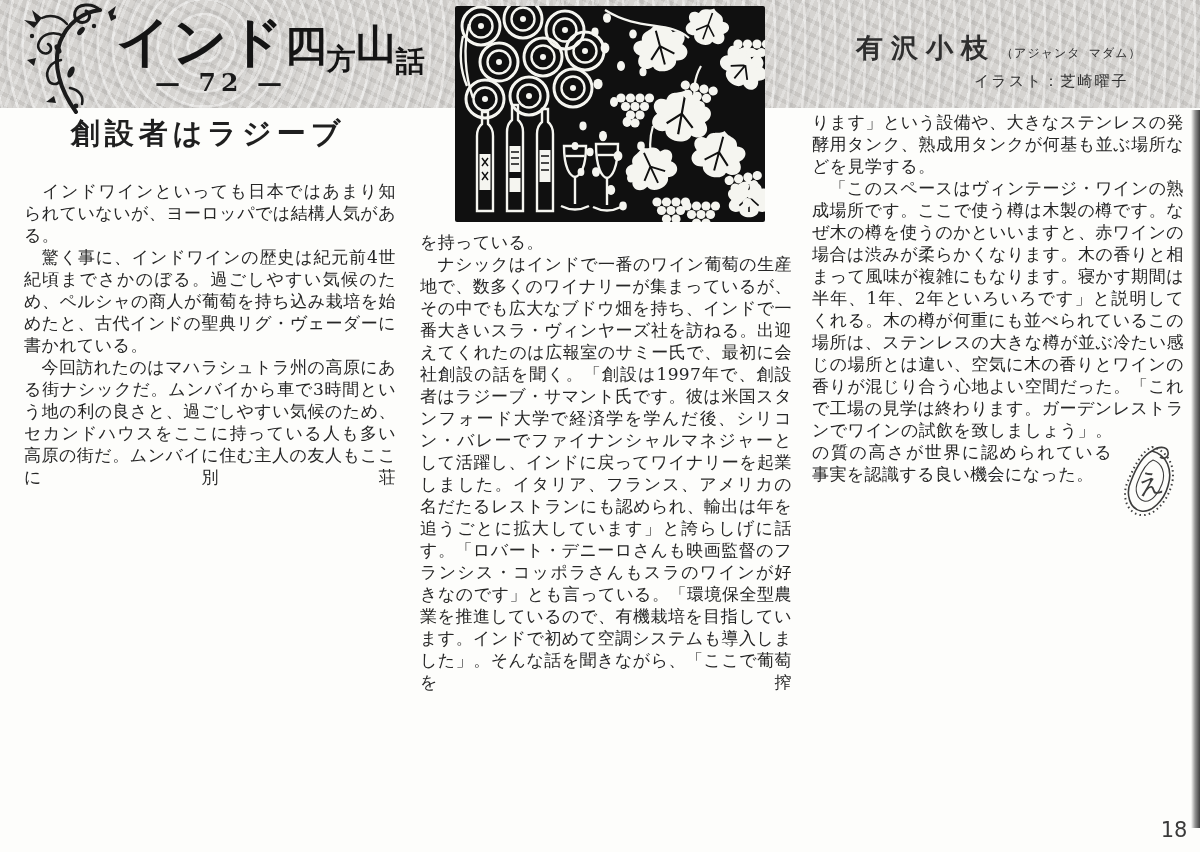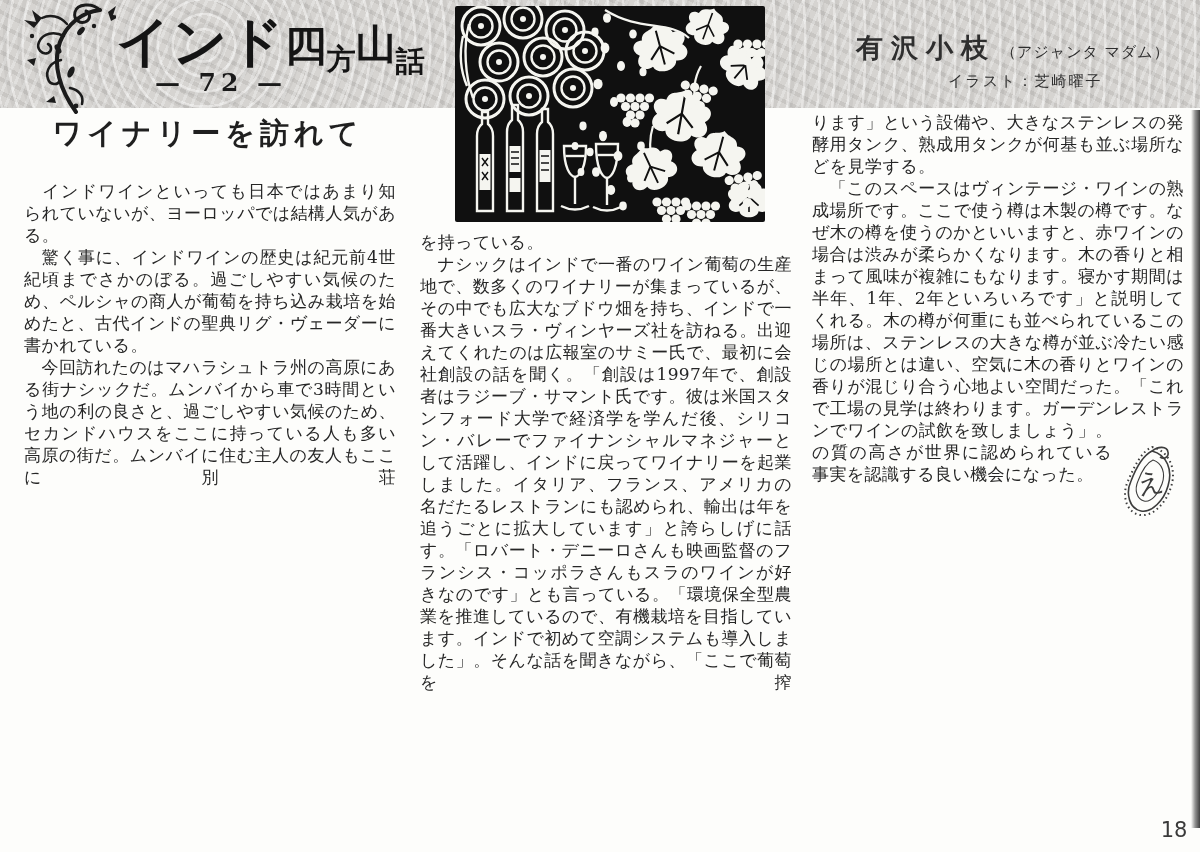--- a/index.html
+++ b/index.html
@@ -30,22 +30,22 @@
   .t-d{font-size:40px; position:relative; top:-2px;}
   .t-e{font-size:29px; position:relative; top:11px;}
   .issue{
     position:absolute; left:116px; top:68px; width:210px; text-align:center;
     font-size:25px; font-weight:700; letter-spacing:5px; color:#1a1a1a;
   }
   
   .author-block{position:absolute; left:856px; top:30px; width:330px; color:#2e2e2e;}
   .author-line{white-space:nowrap;}
   .author-name{font-size:27px; font-weight:600; letter-spacing:8px;margin-top:8px;}
-  .author-alias{font-size:15px; letter-spacing:1px;}
-  .illus-credit{font-size:15px; letter-spacing:2px; margin-top:6px; margin-left:92px;}
+  .author-alias{font-size:12px; letter-spacing:1px;font-family:Liberation Mono, monospace;}
+  .illus-credit{font-size:15px; letter-spacing:2px; margin-top:6px; margin-left:118px;}
   
   .illustration{position:absolute; left:455px; top:6px;}
   
   .article-title{
     position:absolute; left:22px; top:114px; width:372px; text-align:center;
     font-size:29px; font-weight:600; letter-spacing:5px; color:#1f1f1f;
   }
   .col{position:absolute; width:372px; font-size:17px; line-height:22px; letter-spacing:.4px;}
   .col-left{left:24px; top:180px;}
   .col-middle{left:420px; top:231px;}
@@ -201,21 +201,21 @@
     <g stroke="#f5f5f0" stroke-width="2.4" fill="none">
       <path d="M109,140 C109,162 115,170 120,171 C125,170 131,162 131,140 Z"></path>
       <path d="M110.5,150 L129.5,150"></path>
       <path d="M120,171 L120,198 M106,200 Q120,207 134,200"></path>
       <path d="M141,138 C141,162 147,171 152,172 C157,171 163,162 163,138 Z"></path>
       <path d="M142.5,149 L161.5,149"></path>
       <path d="M152,172 L152,199 M138,201 Q152,208 166,201"></path>
     </g>
   </svg>
 
-  <div class="article-title">ワイナリーを訪れて</div>
+  <div class="article-title">創設者はラジーブ</div>
 
   <div class="col col-left">
     <p class="para">　インドワインといっても日本ではあまり知られていないが、ヨーロッパでは結構人気がある。</p>
     <p class="para">　驚く事に、インドワインの歴史は紀元前4世紀頃までさかのぼる。過ごしやすい気候のため、ペルシャの商人が葡萄を持ち込み栽培を始めたと、古代インドの聖典リグ・ヴェーダーに書かれている。</p>
     <p class="para cont-end">　今回訪れたのはマハラシュトラ州の高原にある街ナシックだ。ムンバイから車で3時間という地の利の良さと、過ごしやすい気候のため、セカンドハウスをここに持っている人も多い高原の街だ。ムンバイに住む主人の友人もここに別荘</p>
   </div>
 
   <div class="col col-middle">
     <p class="para">を持っている。</p>
     <p class="para cont-end">　ナシックはインドで一番のワイン葡萄の生産地で、数多くのワイナリーが集まっているが、その中でも広大なブドウ畑を持ち、インドで一番大きいスラ・ヴィンヤーズ社を訪ねる。出迎えてくれたのは広報室のサミー氏で、最初に会社創設の話を聞く。「創設は1997年で、創設者はラジーブ・サマント氏です。彼は米国スタンフォード大学で経済学を学んだ後、シリコン・バレーでファイナンシャルマネジャーとして活躍し、インドに戻ってワイナリーを起業しました。イタリア、フランス、アメリカの名だたるレストランにも認められ、輸出は年を追うごとに拡大しています」と誇らしげに話す。「ロバート・デニーロさんも映画監督のフランシス・コッポラさんもスラのワインが好きなのです」とも言っている。「環境保全型農業を推進しているので、有機栽培を目指しています。インドで初めて空調システムも導入しました」。そんな話を聞きながら、「ここで葡萄を搾</p>

